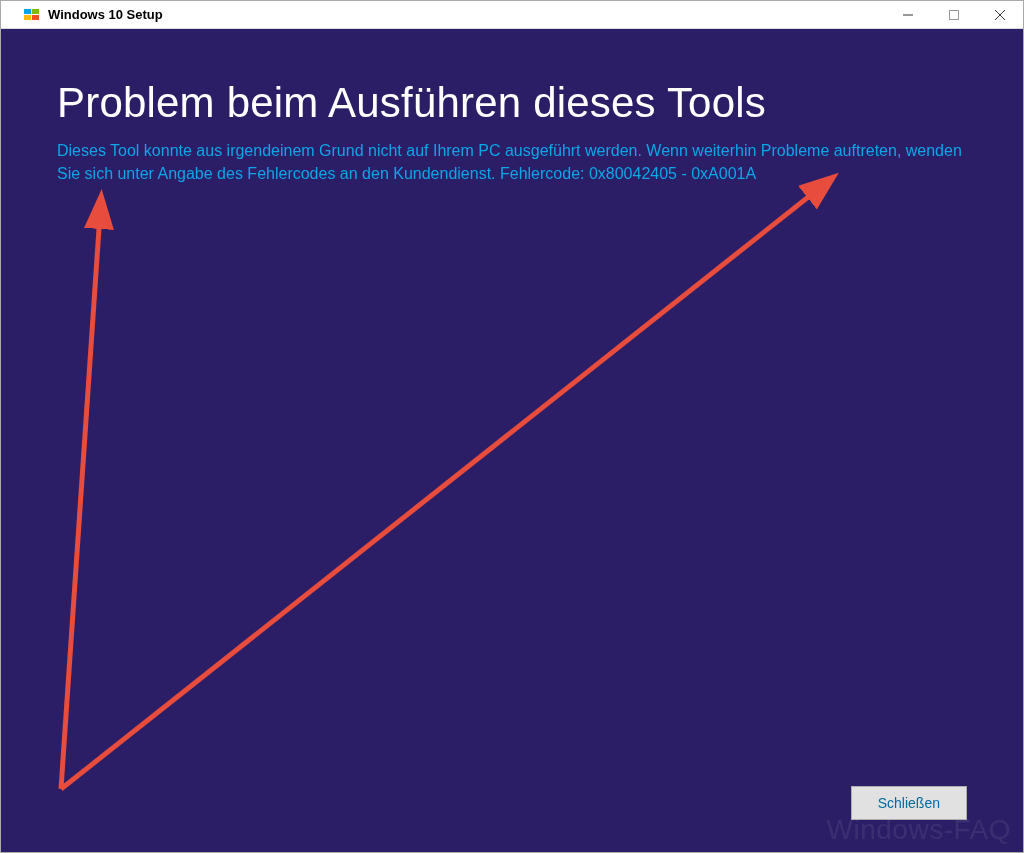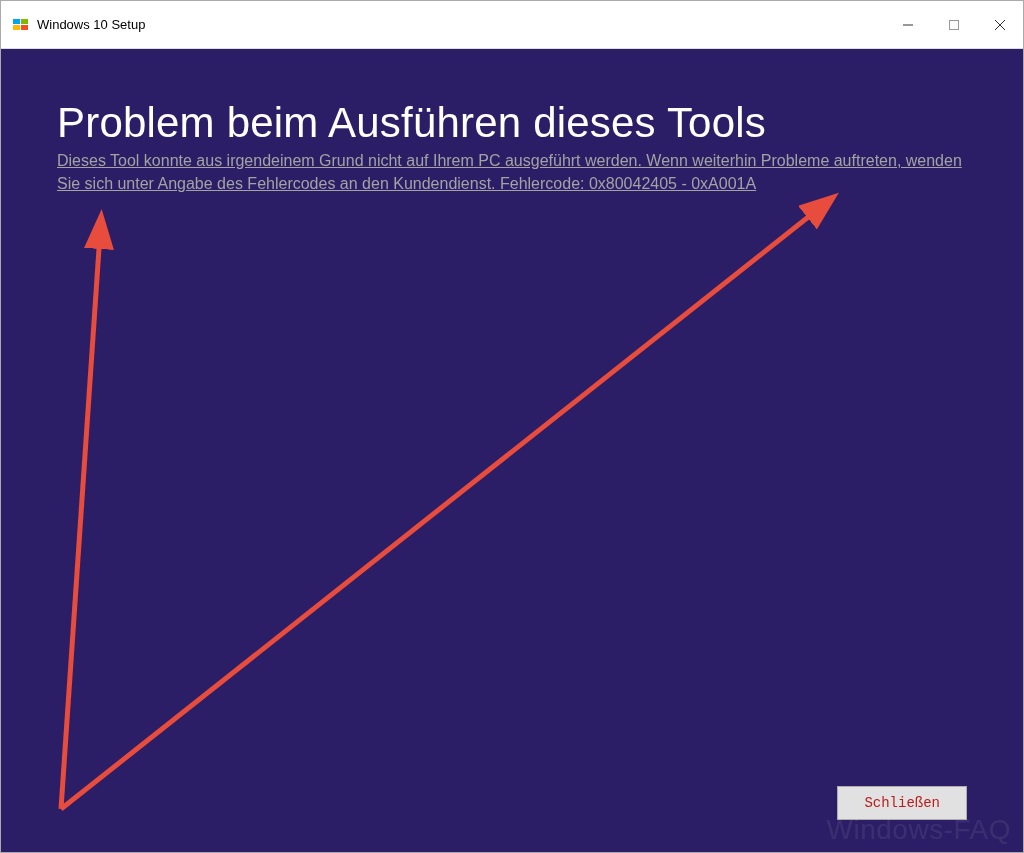--- a/index.html
+++ b/index.html
@@ -17,26 +17,27 @@
     }
     .window {
       width: 1024px;
       height: 853px;
       border: 1px solid #aaa;
       background: #fff;
       display: flex;
       flex-direction: column;
     }
     .titlebar {
-      height: 48px;
+      height: 28px;
       background: #fff;
       display: flex;
       align-items: center;
-      padding-left: 12px;
+      padding-left: 23px;
       border-bottom: 1px solid #ddd;
+      font-weight: bold;
     }
     .titlebar-icon {
       width: 16px;
       height: 16px;
       margin-right: 8px;
       display: flex;
       align-items: center;
       justify-content: center;
     }
     .titlebar-title {
@@ -61,44 +62,43 @@
       background: #2b1e66;
       padding: 50px 56px 24px 56px;
       position: relative;
       display: flex;
       flex-direction: column;
     }
     .heading {
       color: #fff;
       font-size: 42px;
       font-weight: 300;
-      margin-bottom: 2px;
+      margin-bottom: 12px;
       letter-spacing: 0.2px;
     }
     .body-text {
-      color: #a3a3a3;
+      color: #0ea5e9;
       font-size: 16px;
       line-height: 1.45;
       font-weight: 400;
       max-width: 920px;
-      text-decoration: underline;
     }
     .footer {
       margin-top: auto;
       display: flex;
       justify-content: flex-end;
       padding-bottom: 8px;
     }
     .close-btn {
       background: #e1e1e1;
       border: 1px solid #adadad;
-      color: #b91c1c;
+      color: #0369a1;
       font-size: 14px;
       padding: 8px 26px;
-      font-family: Liberation Mono, monospace;
+      font-family: Liberation Sans, sans-serif;
       cursor: pointer;
     }
     .arrow-overlay {
       position: absolute;
       top: 0;
       left: 0;
       pointer-events: none;
     }
     .watermark {
       position: absolute;

